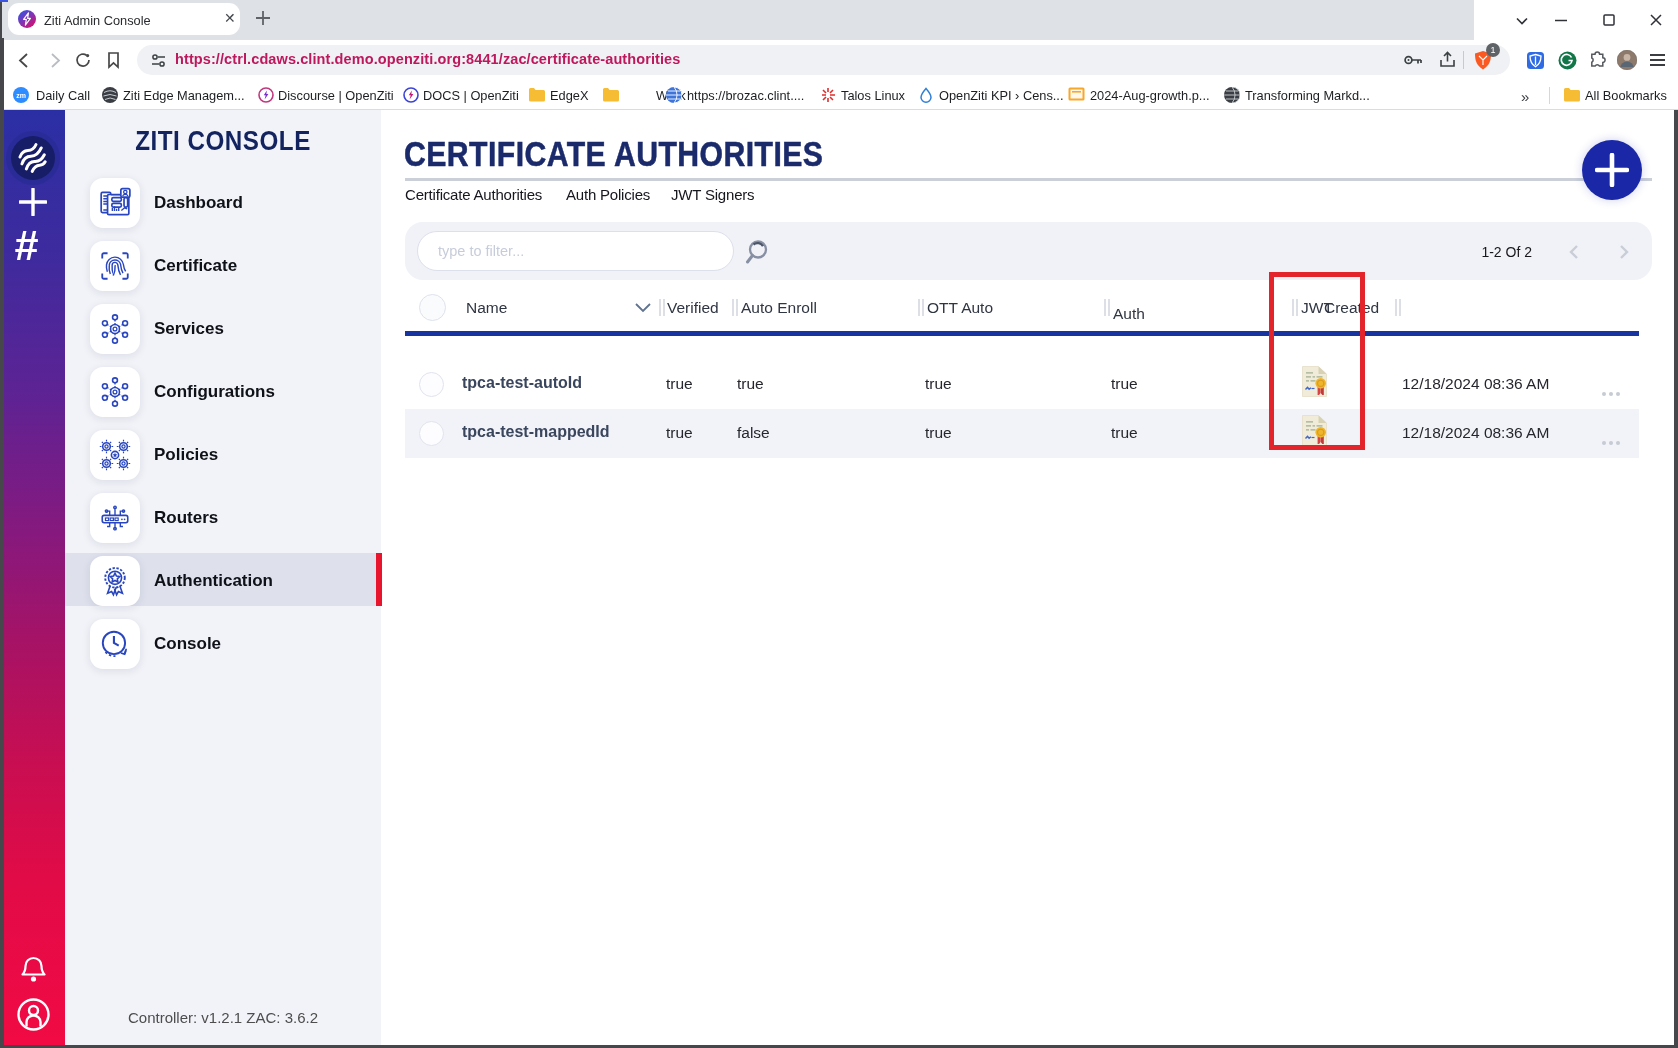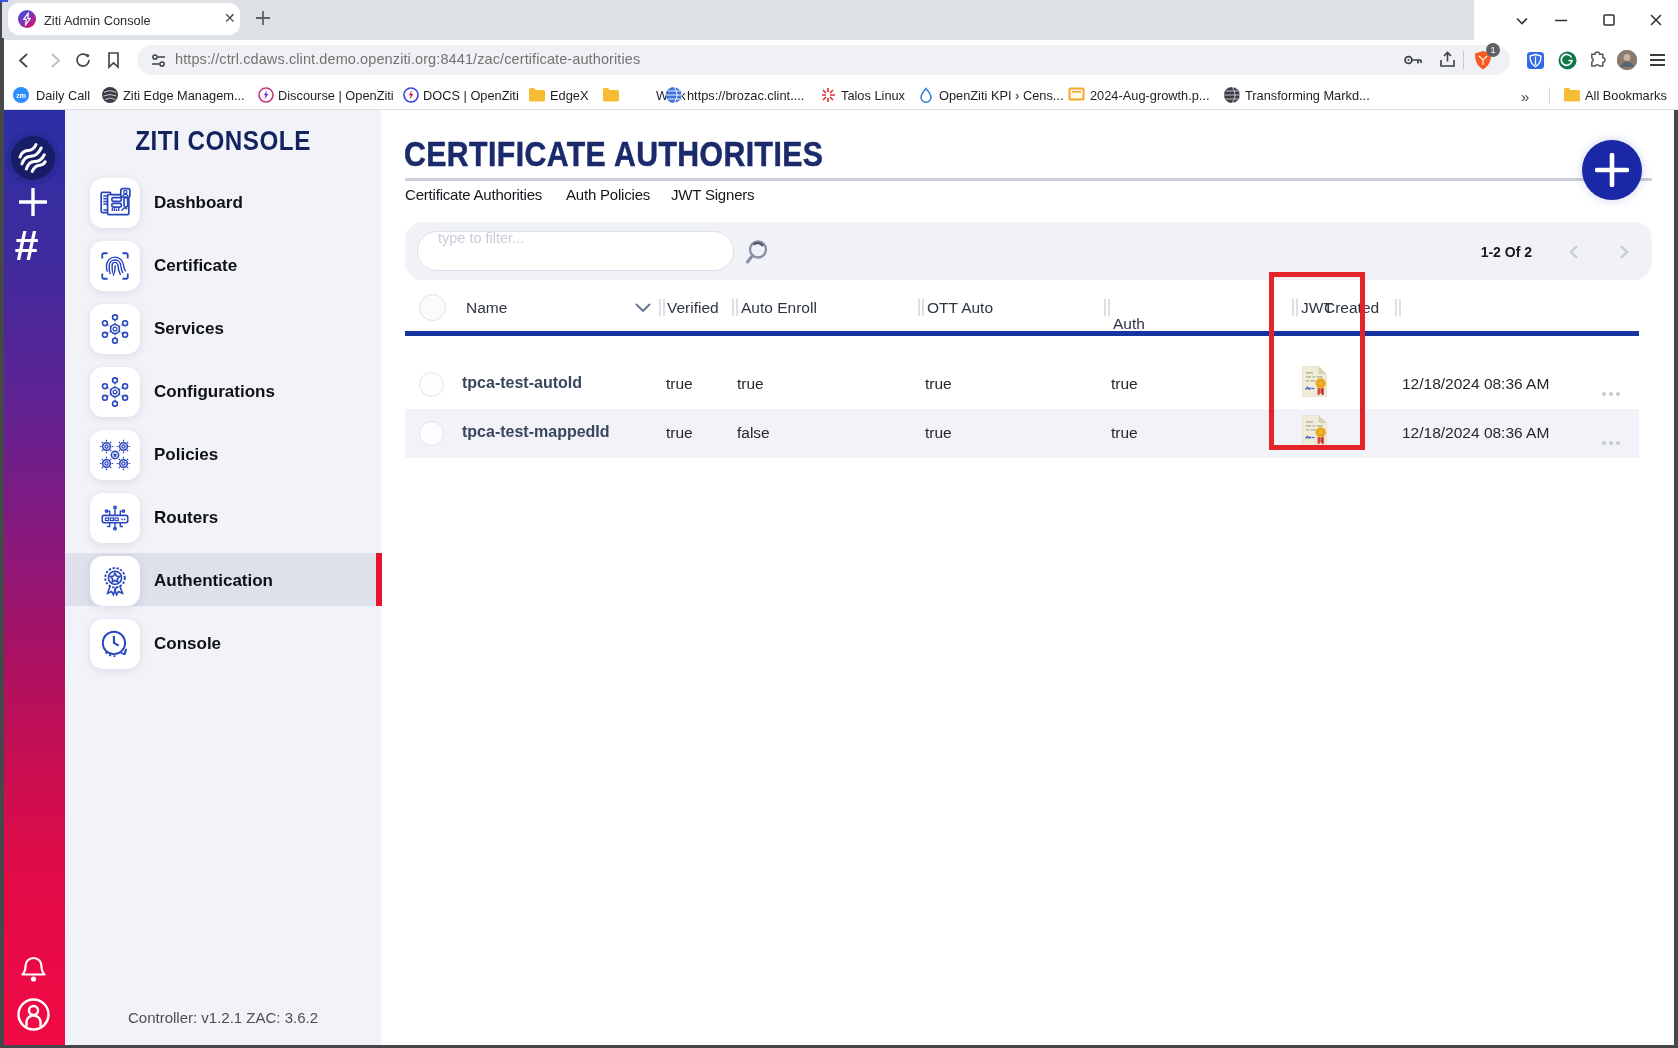--- a/index.html
+++ b/index.html
@@ -10,21 +10,21 @@
 
   
   #tabstrip { position:absolute; left:0; top:0; width:1474px; height:40px; background:#DEE1E6; }
   #tab { position:absolute; left:8px; top:3px; width:232px; height:32px; background:#fff; border-radius:11px; }
   #tabtitle { position:absolute; left:36px; top:10px; font-size:12.8px; color:#2a2b2e; }
   #tabx { position:absolute; left:216px; top:7px; font-size:14px; color:#45494d; }
   #newtab { position:absolute; left:254px; top:9px; width:18px; height:18px; }
   .wctl { position:absolute; top:11px; color:#303238; font-size:15px; }
   #toolbar { position:absolute; left:0; top:40px; width:1678px; height:40px; background:#fff; }
   #omnibox { position:absolute; left:137px; top:45px; width:1373px; height:30px; border-radius:15px; background:#eff1f4; }
-  #url { position:absolute; left:175px; top:51px; font-size:14.5px; color:#737373; letter-spacing:0.1px; }
+  #url { position:absolute; left:175px; top:51px; font-size:14.5px; color:#be185d; letter-spacing:0.1px;font-weight:bold; }
   #bookmarks { position:absolute; left:0; top:80px; width:1678px; height:30px; background:#fff; border-bottom:1px solid #dadce0; }
   .bm { position:absolute; top:88px; font-size:12.8px; color:#1c1e21; white-space:nowrap; }
   .bmicon { position:absolute; top:87px; }
 
   
   #strip { position:absolute; left:4px; top:110px; width:61px; height:938px;
     background:linear-gradient(180deg,#2b2fa4 0%,#3d2b9e 15%,#5d2394 30%,#86197e 45%,#aa1263 58%,#c90e51 70%,#e10b47 82%,#f20a44 100%); }
   #sidebar { position:absolute; left:65px; top:110px; width:316px; height:938px; background:#f2f3f8; }
   #content { position:absolute; left:381px; top:110px; width:1293px; height:938px; background:#ffffff; }
   #sbtitle { position:absolute; left:65px; top:124px; width:316px; text-align:center;
@@ -38,22 +38,22 @@
 
   
   #h1 { position:absolute; left:404px; top:134px; font-size:35px; font-weight:bold; color:#1a2a6b; letter-spacing:0.5px; -webkit-text-stroke:0.5px #1a2a6b; transform:scaleX(0.863); transform-origin:left center; }
   #hdiv { position:absolute; left:405px; top:178px; width:1247px; height:3px; background:#cacfd8; }
   #plusbtn { position:absolute; left:1582px; top:140px; width:60px; height:60px; border-radius:30px;
     background:#1a28a8; box-shadow:0 0 10px rgba(26,40,168,0.22); }
   .tabl { position:absolute; top:186px; font-size:15px; font-weight:normal; letter-spacing:-0.2px; color:#16161d; }
   #filter { position:absolute; left:405px; top:222px; width:1247px; height:58px; background:#f1f2f7; border-radius:18px; }
   #pill { position:absolute; left:417px; top:231px; width:317px; height:40px; background:#fff;
     border:1.5px solid #dce0ea; border-radius:21px; }
-  #pilltext { position:absolute; left:438px; top:230px; font-size:14.5px; color:#c7ccda; }
-  #count { position:absolute; left:1427px; top:244px; width:105px; text-align:right; font-size:14px; font-weight:bold; color:#17171c; }
+  #pilltext { position:absolute; left:438px; top:243px; font-size:14.5px; color:#c7ccda; }
+  #count { position:absolute; left:1427px; top:244px; width:105px; text-align:right; font-size:14px; font-weight:normal; color:#17171c; }
   .hcirc { position:absolute; border-radius:50%; background:#fafbfd; border:1.8px solid #dee2ec; }
   .hsep { position:absolute; width:1.5px; height:17px; background:#dcdfe6; }
   .hlabel { position:absolute; font-size:15.5px; font-weight:normal; color:#2f3542; }
   #navyline { position:absolute; left:405px; top:331px; width:1234px; height:5px; background:#1734a1; }
   .row { position:absolute; left:405px; width:1234px; height:49px;margin-top:24px; }
   #row2 { background:#f2f3f8; }
   .rcell { position:absolute; top:15px; font-size:15.5px; color:#26262e; }
   .rname { position:absolute; top:14px; font-size:16px; font-weight:bold; color:#3a465e; }
   .rcirc { position:absolute; left:14px; top:12px; width:25px; height:25px; border-radius:50%;
     background:#fdfdff; border:1.8px solid #e0e4ee; }
@@ -408,21 +408,21 @@
     <div class="hsep" style="left:663px;top:299px"></div>
   <div class="hlabel" style="left:667px;top:299px">Verified</div>
   <div class="hsep" style="left:732px;top:299px"></div>
     <div class="hsep" style="left:736px;top:299px"></div>
   <div class="hlabel" style="left:741px;top:299px">Auto Enroll</div>
   <div class="hsep" style="left:918px;top:299px"></div>
     <div class="hsep" style="left:922px;top:299px"></div>
   <div class="hlabel" style="left:927px;top:299px">OTT Auto</div>
   <div class="hsep" style="left:1104px;top:299px"></div>
     <div class="hsep" style="left:1108px;top:299px"></div>
-  <div class="hlabel" style="left:1113px;top:315px">Auth</div>
+  <div class="hlabel" style="left:1113px;top:305px">Auth</div>
   <div class="hsep" style="left:1292px;top:299px"></div>
     <div class="hsep" style="left:1296px;top:299px"></div>
   <div class="hlabel" style="left:1301px;top:299px">JWT</div>
   <div class="hsep" style="left:1395px;top:299px"></div>
     <div class="hsep" style="left:1399px;top:299px"></div>
   <div class="hlabel" style="left:1324px;top:299px">Created</div>
   <div id="navyline"></div>
 
   <div class="row" id="row1" style="top:336px">
     <div class="rcirc"></div>

